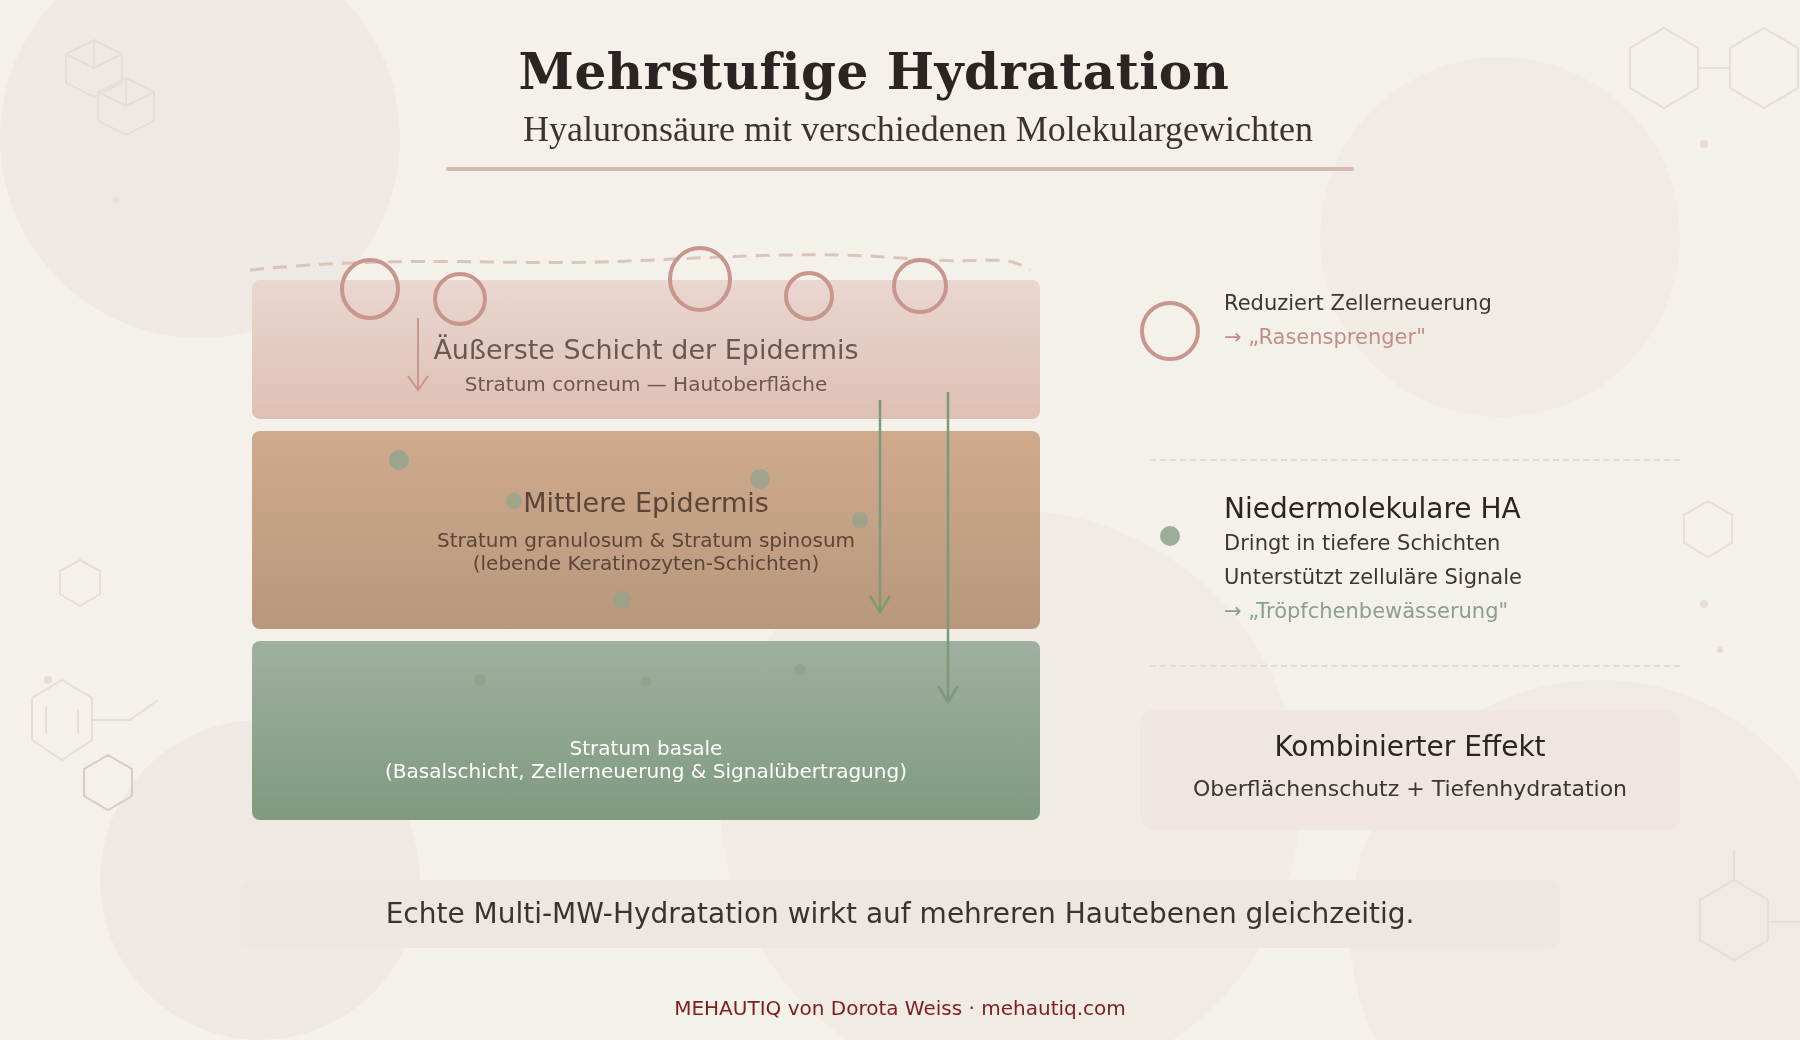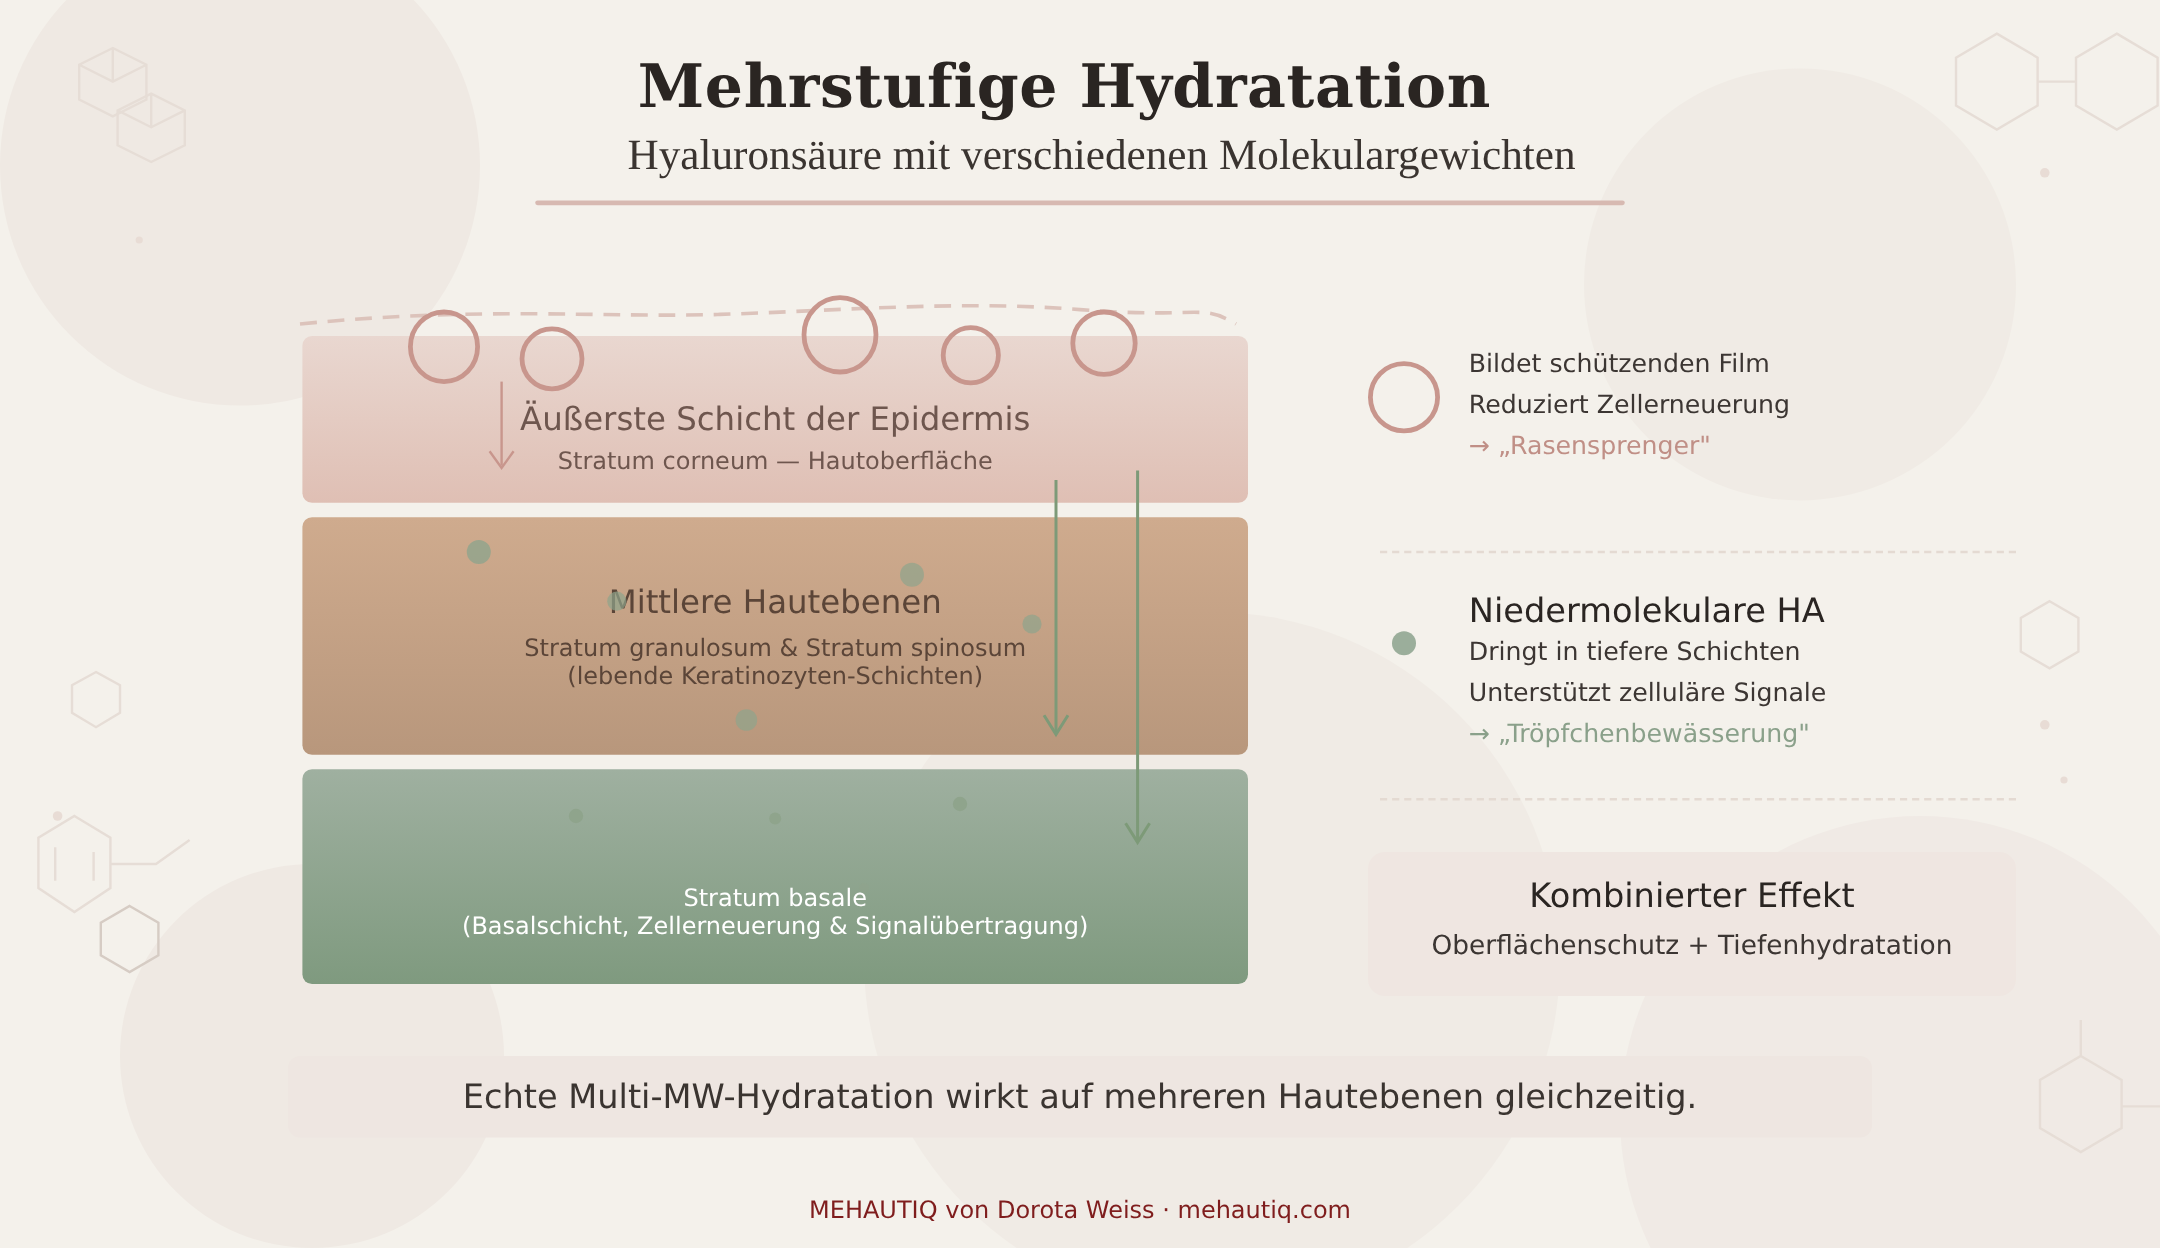--- a/index.html
+++ b/index.html
@@ -7,21 +7,21 @@
   body {
     background: #f4f1eb;
     font-family: "DejaVu Sans", sans-serif;
     position: relative;
     color: #2e2a27;
   }
   .bg-svg { position: absolute; left: 0; top: 0; width: 1800px; height: 1040px; z-index: 0; }
   .content { position: absolute; left: 0; top: 0; width: 1800px; height: 1040px; z-index: 1; }
 
   .title {
-    position: absolute; left: 14px; width: 1746px; top: 42px; text-align: center;
+    position: absolute; left: 1px; width: 1746px; top: 42px; text-align: center;
     font-family: "DejaVu Serif", serif; font-weight: bold; font-size: 50px; color: #2a2522;
     letter-spacing: 0.5px;
   }
   .subtitle {
     position: absolute; left: 0; width: 1800px; top: 108px; text-align: center;
     font-family: "Liberation Serif", serif; font-size: 36px; color: #3a3430; padding-left: 36px;
   }
   .title-rule {
     position: absolute; left: 446px; top: 167px; width: 908px; height: 4px;
     background: #d7b9b1; border-radius: 2px;
@@ -106,35 +106,34 @@
 <div class="content">
   <div class="title">Mehrstufige Hydratation</div>
   <div class="subtitle">Hyaluronsäure mit verschiedenen Molekulargewichten</div>
   <div class="title-rule"></div>
 
   <div class="layer layer-top">
     <div class="layer-title">Äußerste Schicht der Epidermis</div>
     <div class="layer-sub">Stratum corneum — Hautoberfläche</div>
   </div>
   <div class="layer layer-mid">
-    <div class="layer-title">Mittlere Hautebenen</div>
+    <div class="layer-title">Mittlere Epidermis</div>
     <div class="layer-sub">
       <div>Stratum granulosum &amp; Stratum spinosum</div>
       <div>(lebende Keratinozyten-Schichten)</div>
     </div>
   </div>
   <div class="layer layer-bot">
     <div class="layer-sub">
       <div>Stratum basale</div>
       <div>(Basalschicht, Zellerneuerung &amp; Signalübertragung)</div>
     </div>
   </div>
 
   <div class="legend legend-high">
-    <div class="legend-line">Bildet schützenden Film</div>
     <div class="legend-line">Reduziert Zellerneuerung</div>
     <div class="legend-note">→ „Rasensprenger"</div>
   </div>
   <div class="divider" style="top:459px;"></div>
   <div class="legend legend-low">
     <div class="legend-title">Niedermolekulare HA</div>
     <div class="legend-line">Dringt in tiefere Schichten</div>
     <div class="legend-line">Unterstützt zelluläre Signale</div>
     <div class="legend-note">→ „Tröpfchenbewässerung"</div>
   </div>

